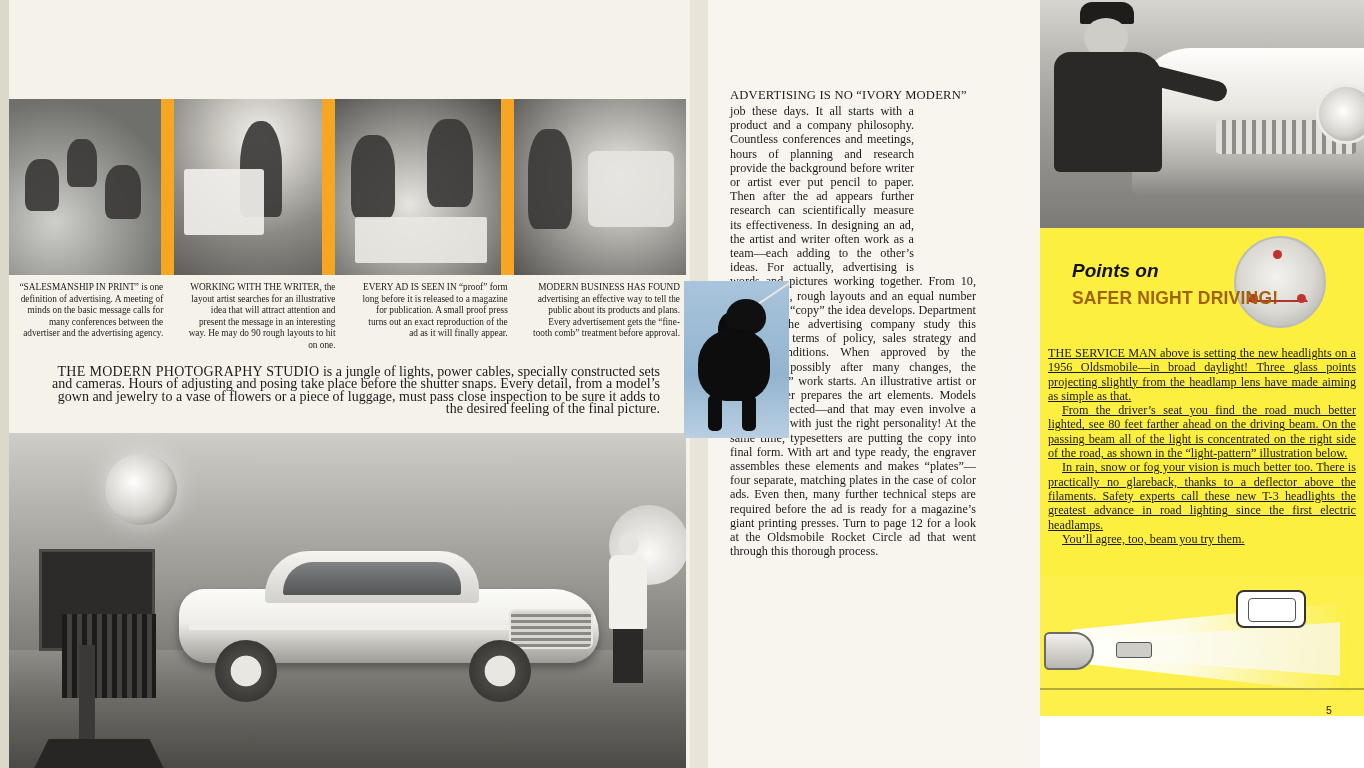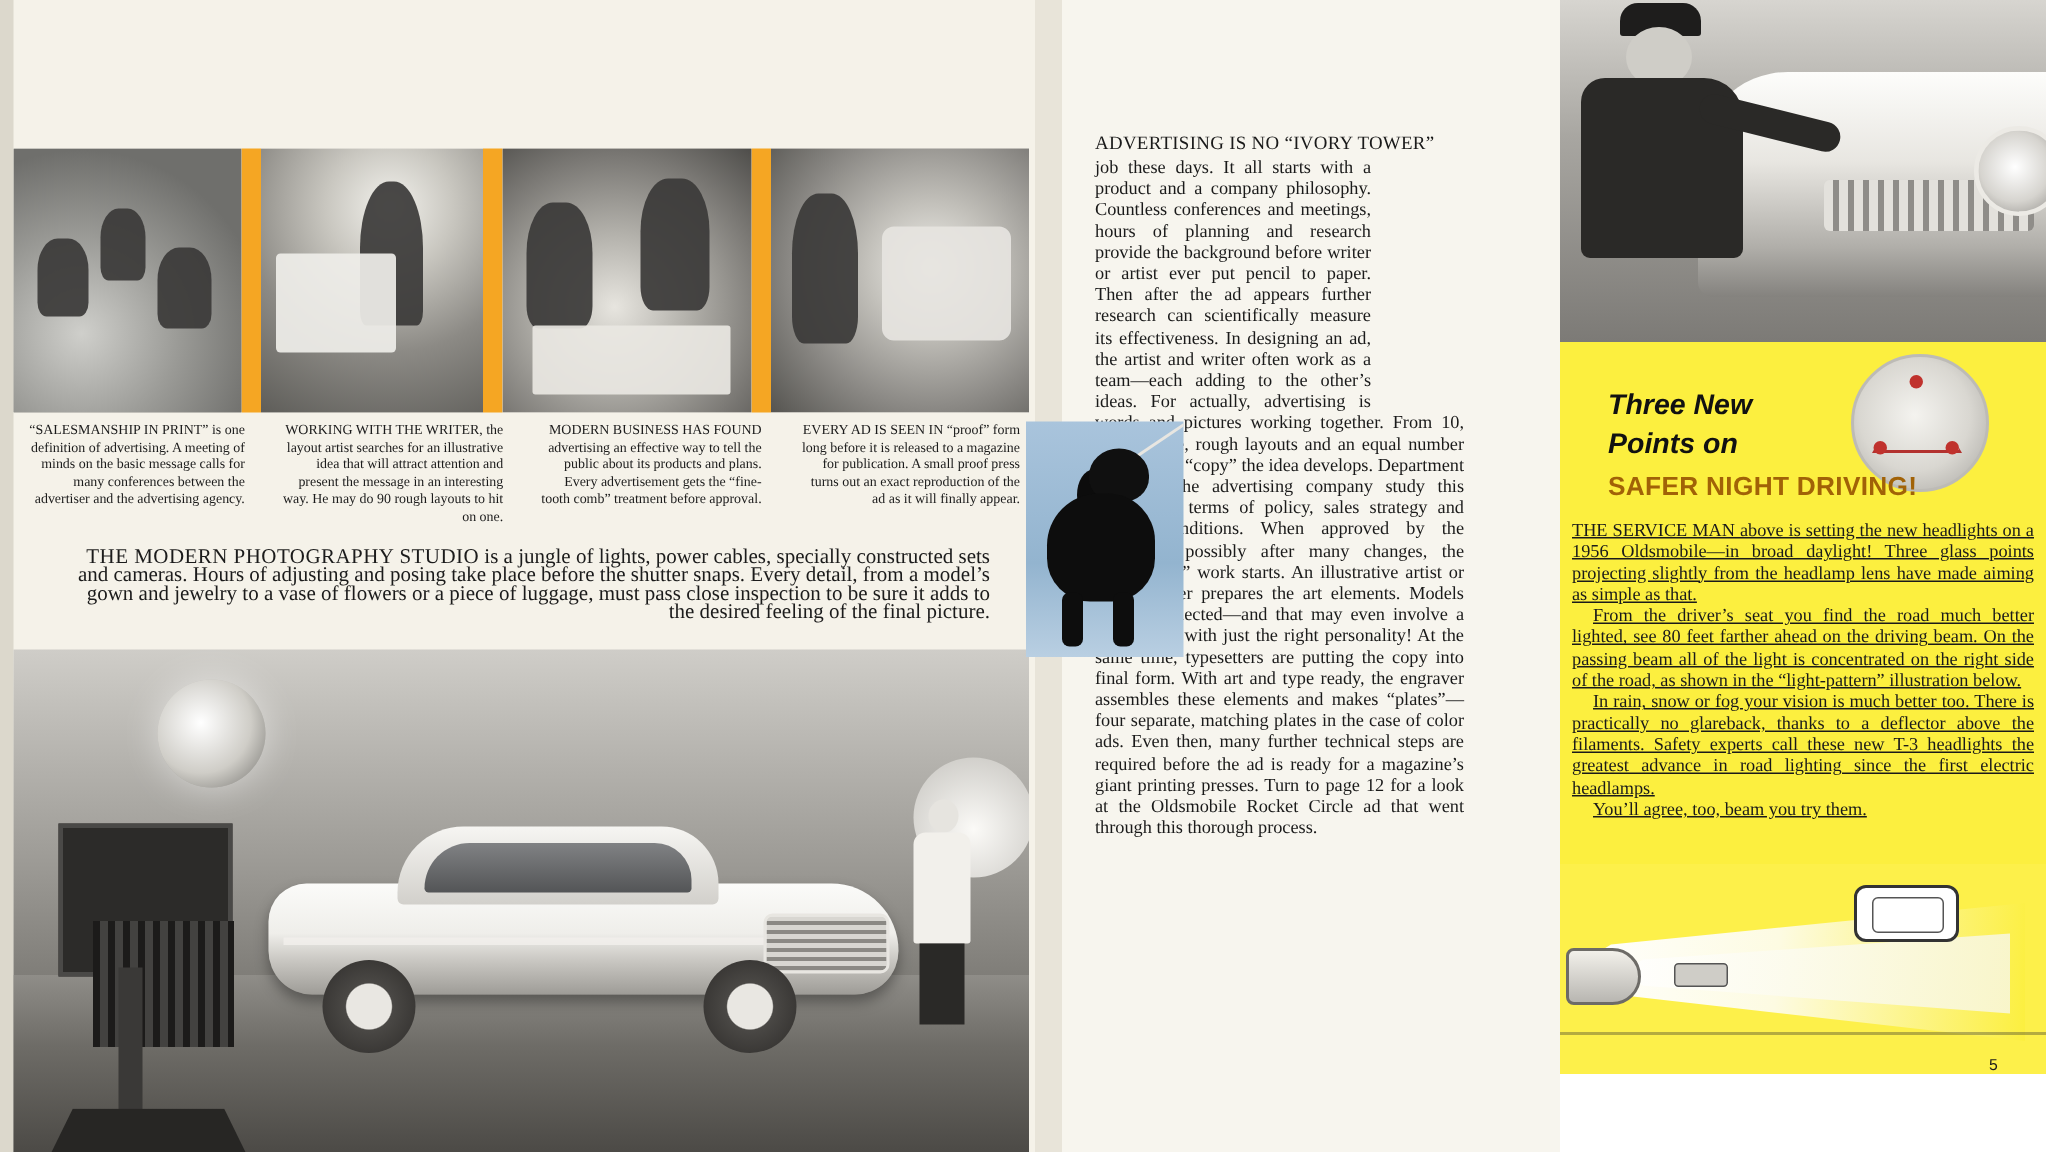--- a/index.html
+++ b/index.html
@@ -206,22 +206,22 @@
       <div class="ph p4">
         <div class="sil" style="left:14px;top:30px;width:44px;height:100px;"></div>
         <div class="sil" style="left:74px;top:52px;width:86px;height:76px;background:#e6e4df;border-radius:8px;"></div>
       </div>
     </div>
   </div>
 
   <div class="caps">
     <div class="cap">“SALESMANSHIP IN PRINT” is one definition of advertising. A meeting of minds on the basic message calls for many conferences between the advertiser and the advertising agency.</div>
     <div class="cap">WORKING WITH THE WRITER, the layout artist searches for an illustrative idea that will attract attention and present the message in an interesting way. He may do 90 rough layouts to hit on one.</div>
+    <div class="cap last">EVERY AD IS SEEN IN “proof” form long before it is released to a magazine for publication. A small proof press turns out an exact reproduction of the ad as it will finally appear.</div>
     <div class="cap">MODERN BUSINESS HAS FOUND advertising an effective way to tell the public about its products and plans. Every advertisement gets the “fine-tooth comb” treatment before approval.</div>
-    <div class="cap last">EVERY AD IS SEEN IN “proof” form long before it is released to a magazine for publication. A small proof press turns out an exact reproduction of the ad as it will finally appear.</div>
   </div>
 
   <div class="studio-cap">
     <span class="lead">THE MODERN PHOTOGRAPHY STUDIO</span><span> is a jungle of lights, power cables, specially constructed sets and cameras. Hours of adjusting and posing take place before the shutter snaps. Every detail, from a model’s gown and jewelry to a vase of flowers or a piece of luggage, must pass close inspection to be sure it adds to the desired feeling of the final picture.</span>
   </div>
 
   <div class="bigphoto">
     <div class="floor"></div>
     <div class="lamp"></div>
 
@@ -243,21 +243,21 @@
       <div class="wheel w2"></div>
     </div>
     <div class="tech">
       <div class="head"></div>
         <div class="torso"></div>
         <div class="legs"></div>
     </div>
   </div>
 
   <div class="colwrap">
-    <div class="heading">ADVERTISING IS NO “IVORY TOWER”</div>
+    <div class="heading">ADVERTISING IS NO “IVORY MODERN”</div>
     <div class="body-txt">
       <div class="float-poodle" style="float:right;"></div>
       <p>job these days. It all starts with a product and a company philosophy. Countless conferences and meetings, hours of planning and research provide the background before writer or artist ever put pencil to paper. Then after the ad appears further research can scientifically measure its effectiveness. In designing an ad, the artist and writer often work as a team—each adding to the other’s ideas. For actually, advertising is words and pictures working together. From 10, 20, or more, rough layouts and an equal number of pieces of “copy” the idea develops. Department heads of the advertising company study this “rough” in terms of policy, sales strategy and market conditions. When approved by the advertiser, possibly after many changes, the “production” work starts. An illustrative artist or photographer prepares the art elements. Models must be selected—and that may even involve a poodle dog with just the right personality! At the same time, typesetters are putting the copy into final form. With art and type ready, the engraver assembles these elements and makes “plates”—four separate, matching plates in the case of color ads. Even then, many further technical steps are required before the ad is ready for a magazine’s giant printing presses. Turn to page 12 for a look at the Oldsmobile Rocket Circle ad that went through this thorough process.</p>
     </div>
   </div>
 
   <div class="poodle-wrap">
     <div class="poodle">
       <div class="leash"></div>
       <div class="ear"></div>
@@ -285,21 +285,20 @@
 
   <div class="hl-badge">
     <div class="hl-circle"></div>
     <div class="tri"></div>
     <div class="hl-dot d1"></div>
     <div class="hl-dot d2"></div>
     <div class="hl-dot d3"></div>
   </div>
 
   <div class="r-title">
-    <div class="l1">Three New</div>
     <div class="l2">Points on</div>
     <div class="l3">SAFER NIGHT DRIVING!</div>
   </div>
 
   <div class="r-body">
     <p>THE SERVICE MAN above is setting the new headlights on a 1956 Oldsmobile—in broad daylight! Three glass points projecting slightly from the headlamp lens have made aiming as simple as that.</p>
     <p>From the driver’s seat you find the road much better lighted, see 80 feet farther ahead on the driving beam. On the passing beam all of the light is concentrated on the right side of the road, as shown in the “light-pattern” illustration below.</p>
     <p>In rain, snow or fog your vision is much better too. There is practically no glareback, thanks to a deflector above the filaments. Safety experts call these new T-3 headlights the greatest advance in road lighting since the first electric headlamps.</p>
     <p>You’ll agree, too, beam you try them.</p>
   </div>

